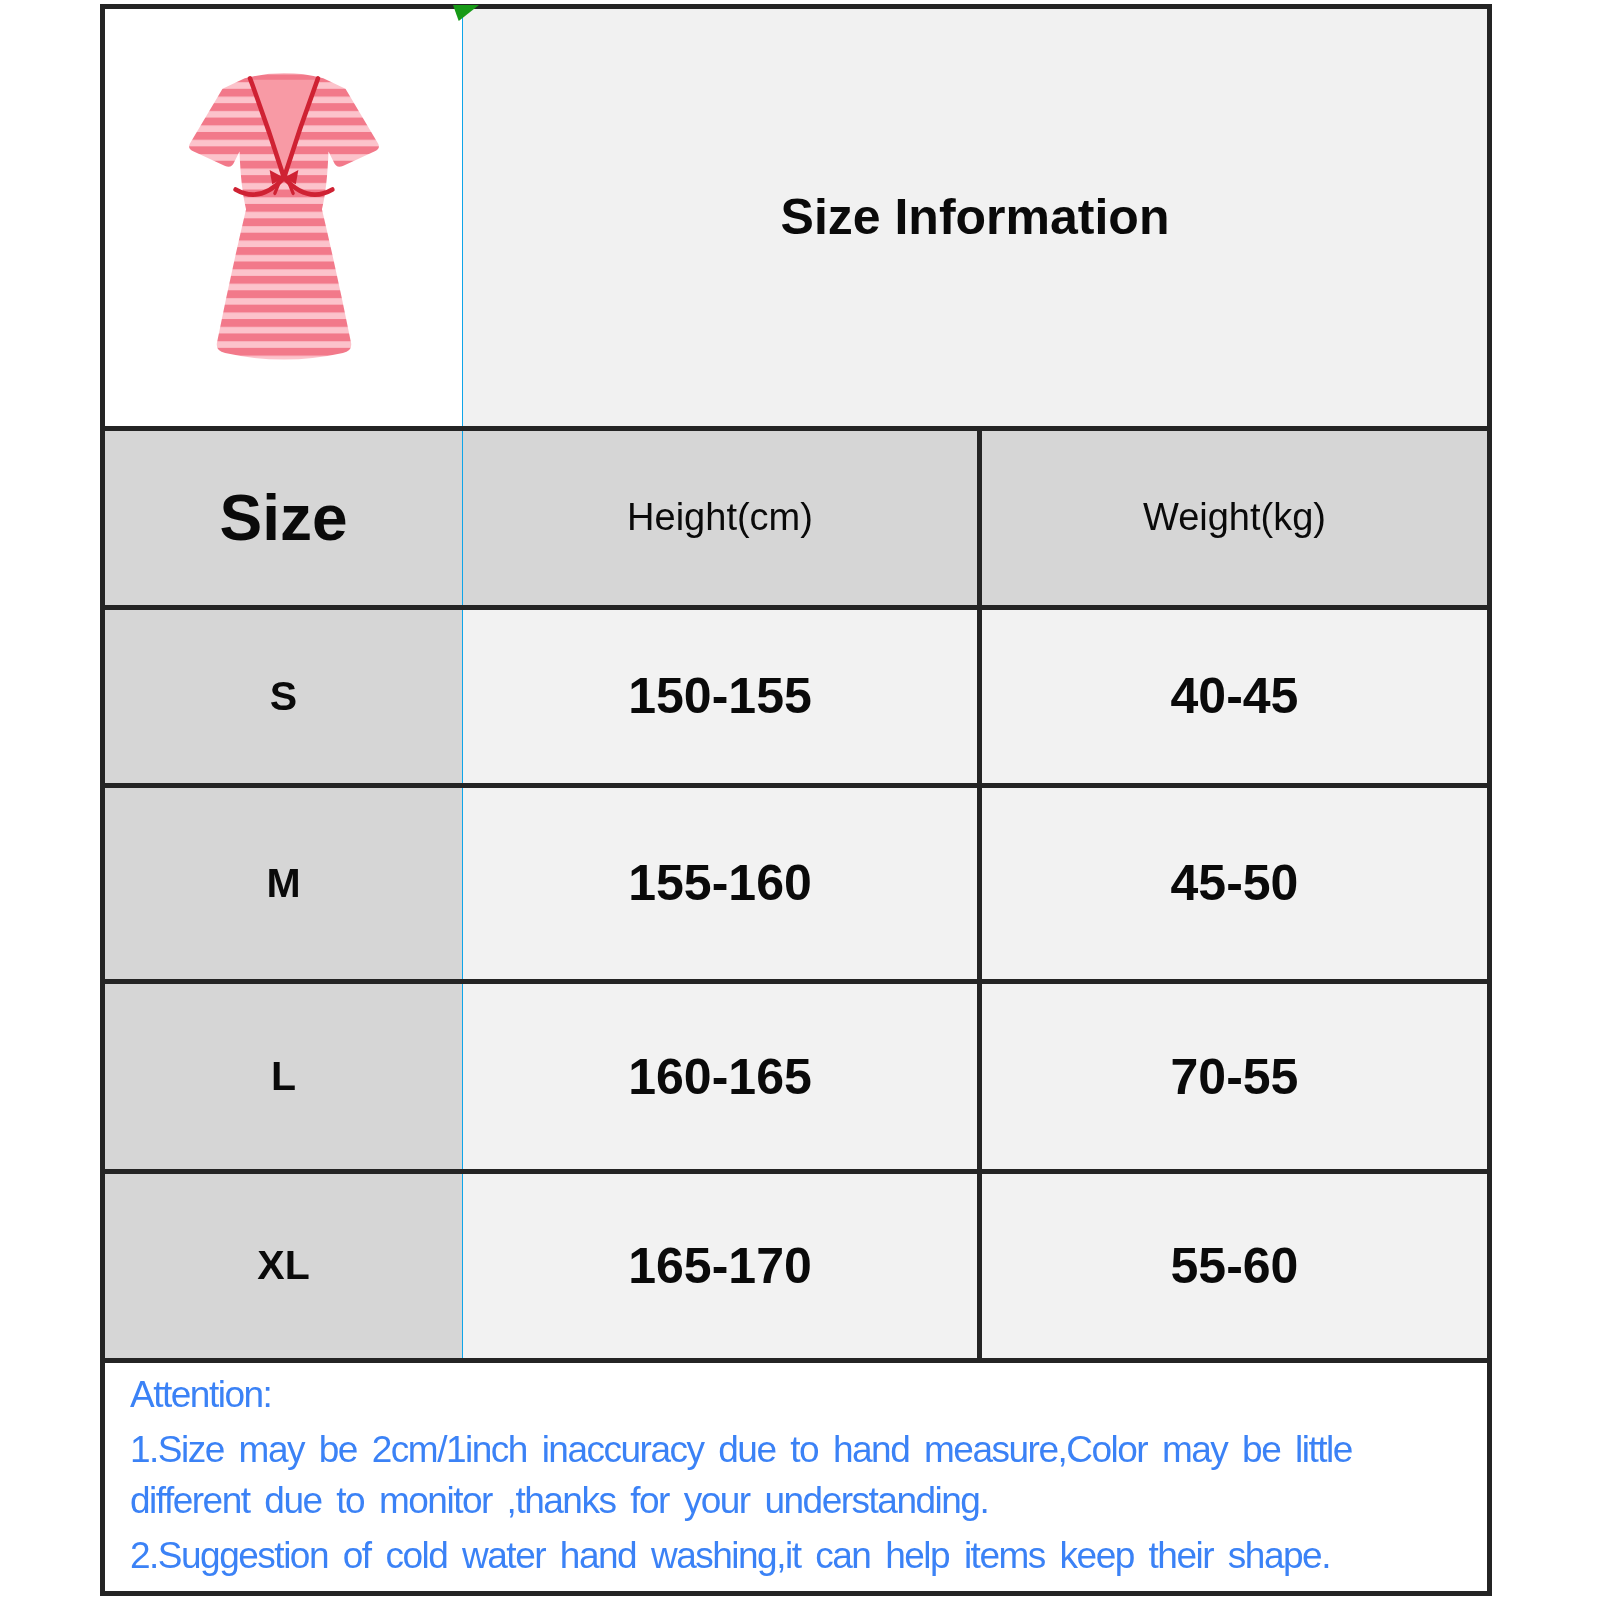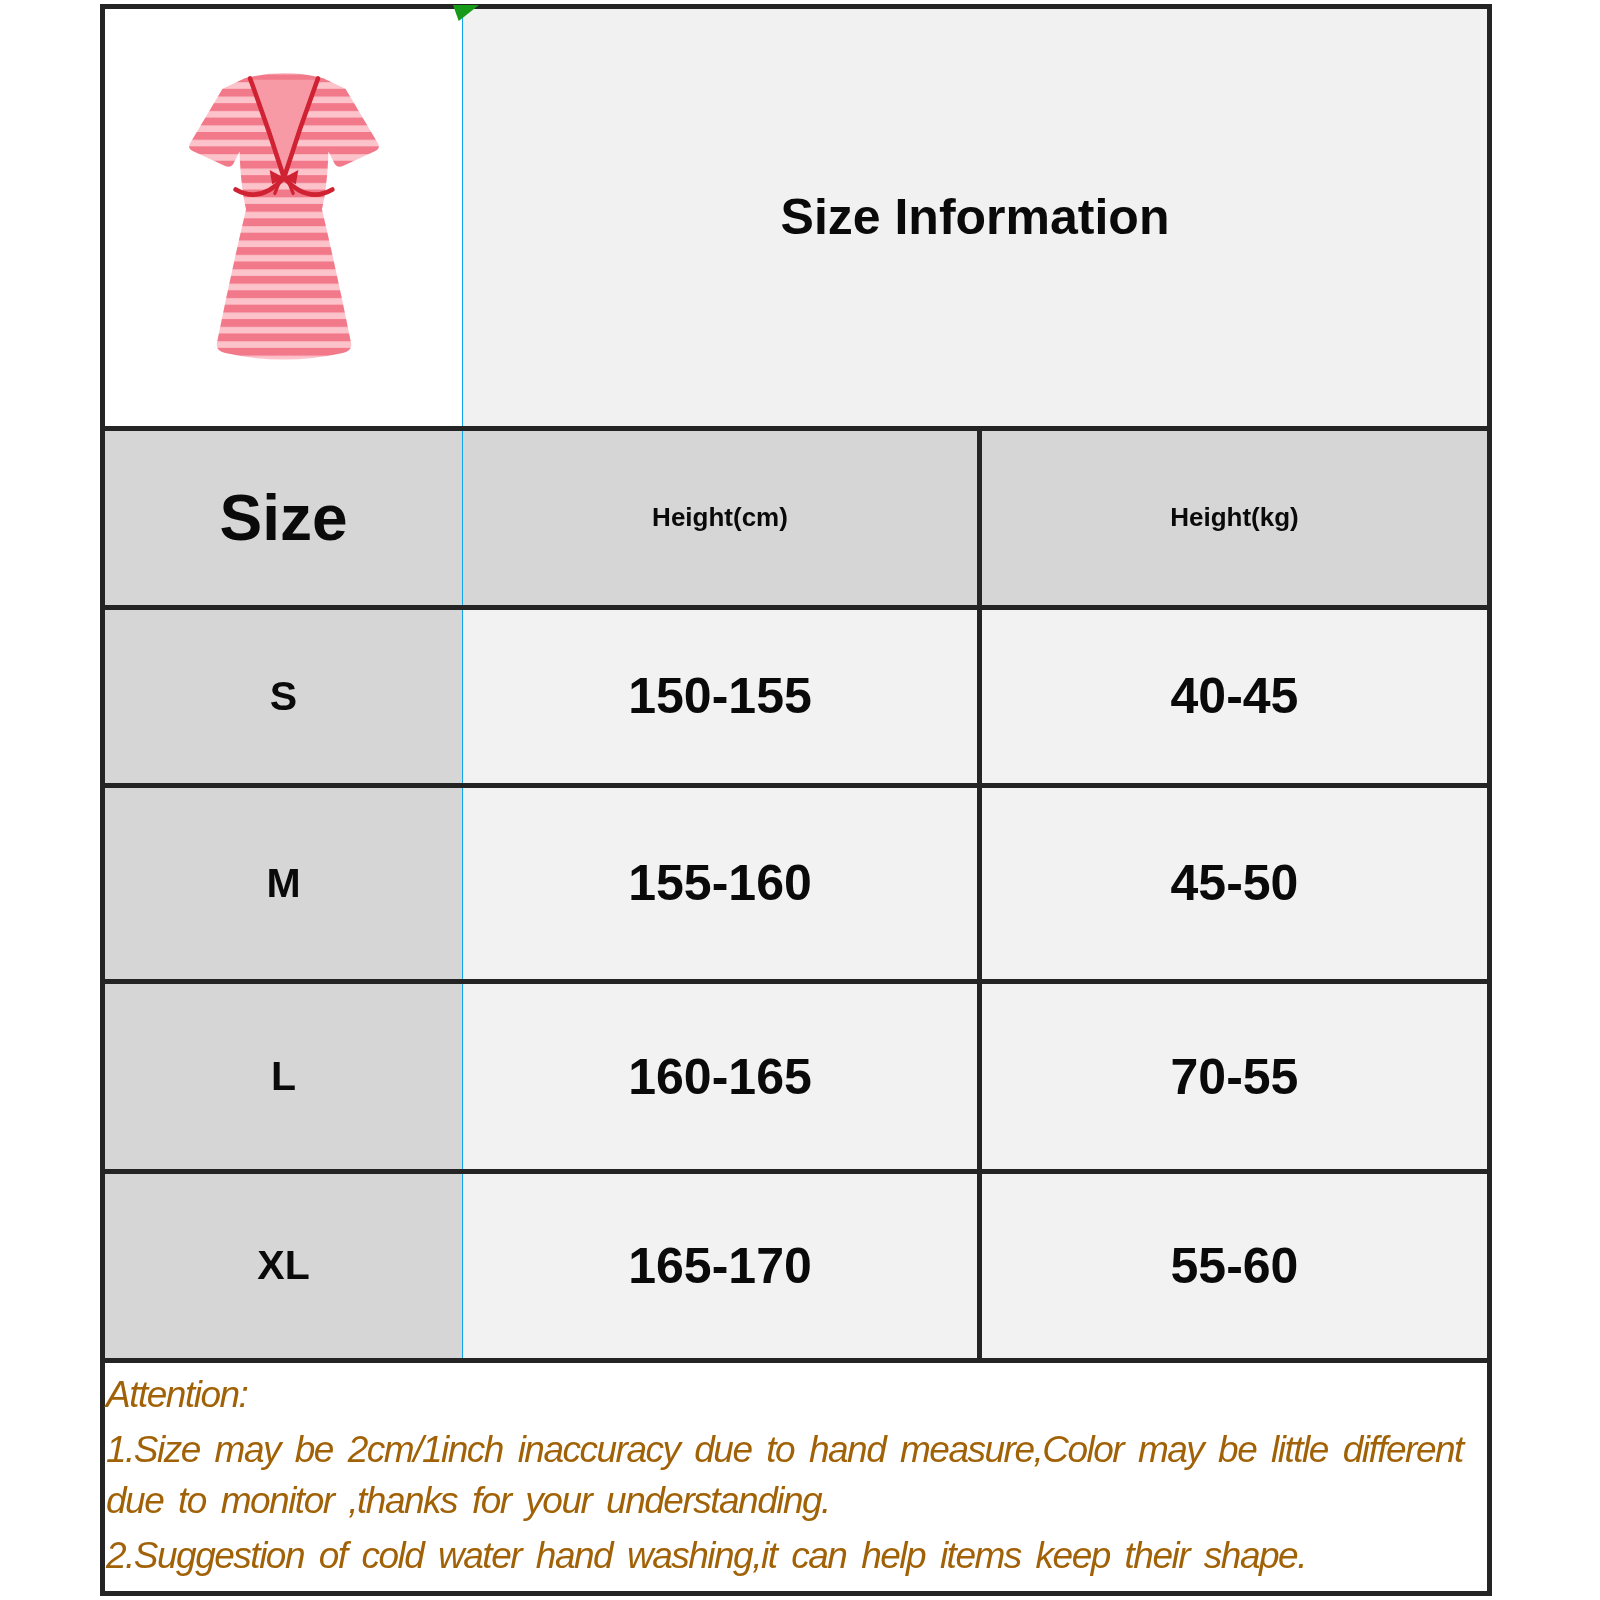--- a/index.html
+++ b/index.html
@@ -42,36 +42,35 @@
   .col1 { width: 358px; border-right: 1px solid #0ea5e9; }
   .col2 { width: 519px; border-right: 5px solid #242424; }
   .col3 { flex: 1; }
 
   .product-cell { background: #ffffff; }
   .title-cell   { flex: 1; background: #f1f1f1; }
   .title-text   { font-size: 50px; font-weight: bold; letter-spacing: 0px; }
 
   .row-header .cell { background: #d6d6d6; }
   .header-size-text { font-size: 64px; font-weight: bold; }
-  .header-text      { font-size: 26px; font-weight: bold; }
+  .header-text      { font-size: 38px; font-weight: normal; }
 
   .data-row .col1 { background: #d6d6d6; }
   .data-row .col2, .data-row .col3 { background: #f2f2f2; }
   .size-label  { font-size: 41px; font-weight: bold; }
   .data-value  { font-size: 50px; font-weight: bold; }
 
   .attention {
     background: #ffffff;
-    padding: 6px 10px 6px 1px;
+    padding: 6px 10px 6px 25px;
     font-size: 37px;
     line-height: 1.38;
     letter-spacing: -1.5px;
     word-spacing: 6px;
-    color: #a16207;
-    font-style: italic;
+    color: #3b82f6;
   }
   .attention .att-line { margin: 0 0 4px 0; }
 
   .corner-marker {
     position: absolute;
     left: 453px;
     top: 5px;
     width: 26px;
     height: 16px;
     background: #179a17;
@@ -144,21 +143,21 @@
     </div>
 
     <div class="row row-header">
       <div class="cell col1">
         <span class="header-size-text">Size</span>
       </div>
       <div class="cell col2">
         <span class="header-text">Height(cm)</span>
       </div>
       <div class="cell col3">
-        <span class="header-text">Height(kg)</span>
+        <span class="header-text">Weight(kg)</span>
       </div>
     </div>
 
     <div class="row data-row row-s">
       <div class="cell col1">
         <span class="size-label">S</span>
       </div>
       <div class="cell col2">
         <span class="data-value">150-155</span>
       </div>

